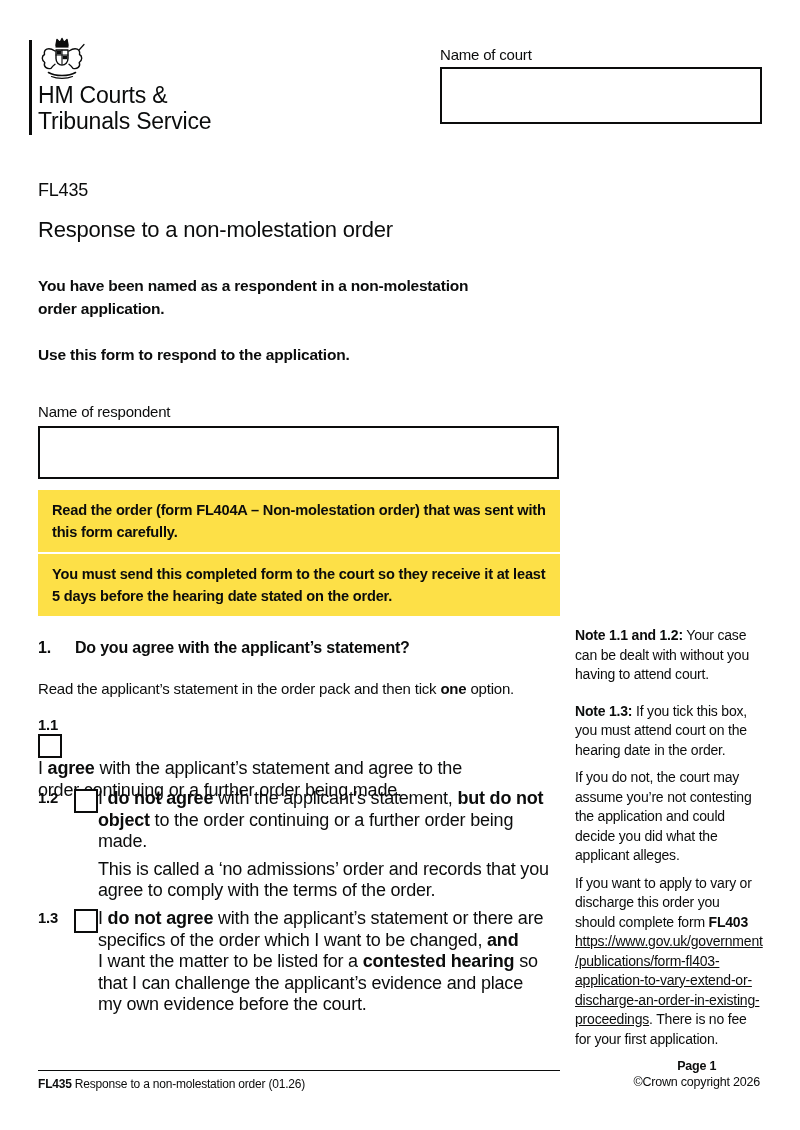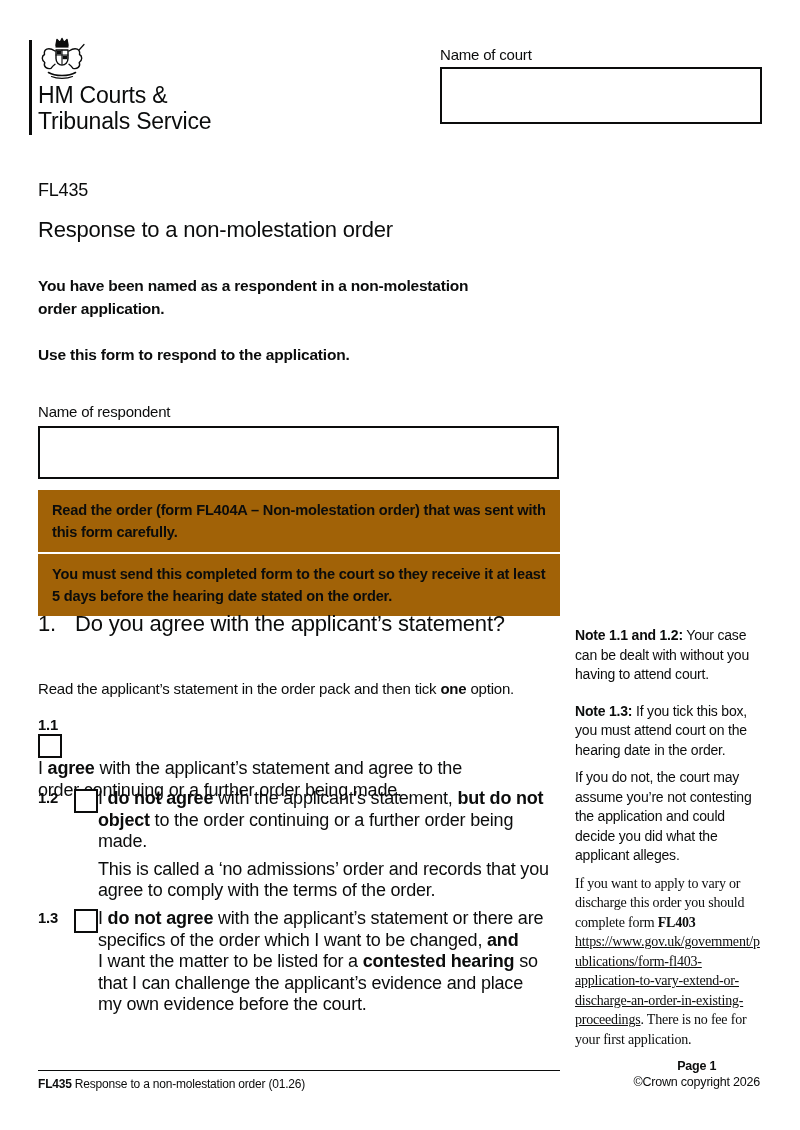--- a/index.html
+++ b/index.html
@@ -32,49 +32,49 @@
   
   .title{left:38px;top:217px;font-size:22px;font-weight:400;margin:0;}
   .intro{font-size:15.5px;font-weight:700;line-height:23px;width:524px;}
   .intro1{left:38px;top:274px;}
   .intro2{left:38px;top:343px;}
 
   .resp-label{left:38px;top:403px;font-size:15px;}
   .resp-input{left:38px;top:426px;width:521px;height:53px;}
 
   .notice{
-    width:522px;background:#a16207;padding:9px 14px;box-sizing:border-box;
+    width:522px;background:#fde047;padding:9px 14px;box-sizing:border-box;
     font-weight:700;font-size:14.6px;line-height:22px;
   }
   .notice1{left:38px;top:490px;}
   .notice2{left:38px;top:554px;}
 
   
-  .sec-head{left:38px;top:611px;font-size:22px;font-weight:400;}
+  .sec-head{left:38px;top:639px;font-size:16px;font-weight:700;}
   .sec-num{display:inline-block;width:37px;}
   .instruction{left:38px;top:678px;font-size:15px;width:524px;line-height:21px;}
 
   .opt{left:38px;display:flex;align-items:flex-start;}
   .opt1{top:715px;flex-direction:column;}
   .opt2{top:788px;}
   .opt3{top:908px;}
   .opt-num{width:36px;flex:none;font-weight:700;font-size:14.8px;padding-top:2px;}
   .opt-check{
     width:20px;height:20px;flex:none;border:2px solid #0b0c0c;background:#fff;
     margin-top:1px;cursor:pointer;
   }
   .opt-body{margin-left:0;width:452px;font-size:18px;line-height:21.5px;}
   .opt-body p + p{margin-top:6px;}
 
   
   .sidebar{left:575px;top:626px;width:188px;font-size:14px;line-height:19.5px;}
   .note{margin:0;}
   .note-2{margin-top:17px;}
   .note-3{margin-top:8px;}
-  .note-4{margin-top:8px;font-family:Liberation Serif, serif;}
+  .note-4{margin-top:8px;}
   .lnk{text-decoration:underline;color:#0b0c0c;overflow-wrap:anywhere;cursor:pointer;}
 
   
   .footer-rule{left:38px;top:1070px;width:522px;height:1px;background:#0b0c0c;}
   .footer-left{left:38px;top:1077px;font-size:12px;}
   .footer-right{right:40px;top:1058px;text-align:center;font-size:12.5px;line-height:16px;}
 </style>
 </head>
 <body>
 

